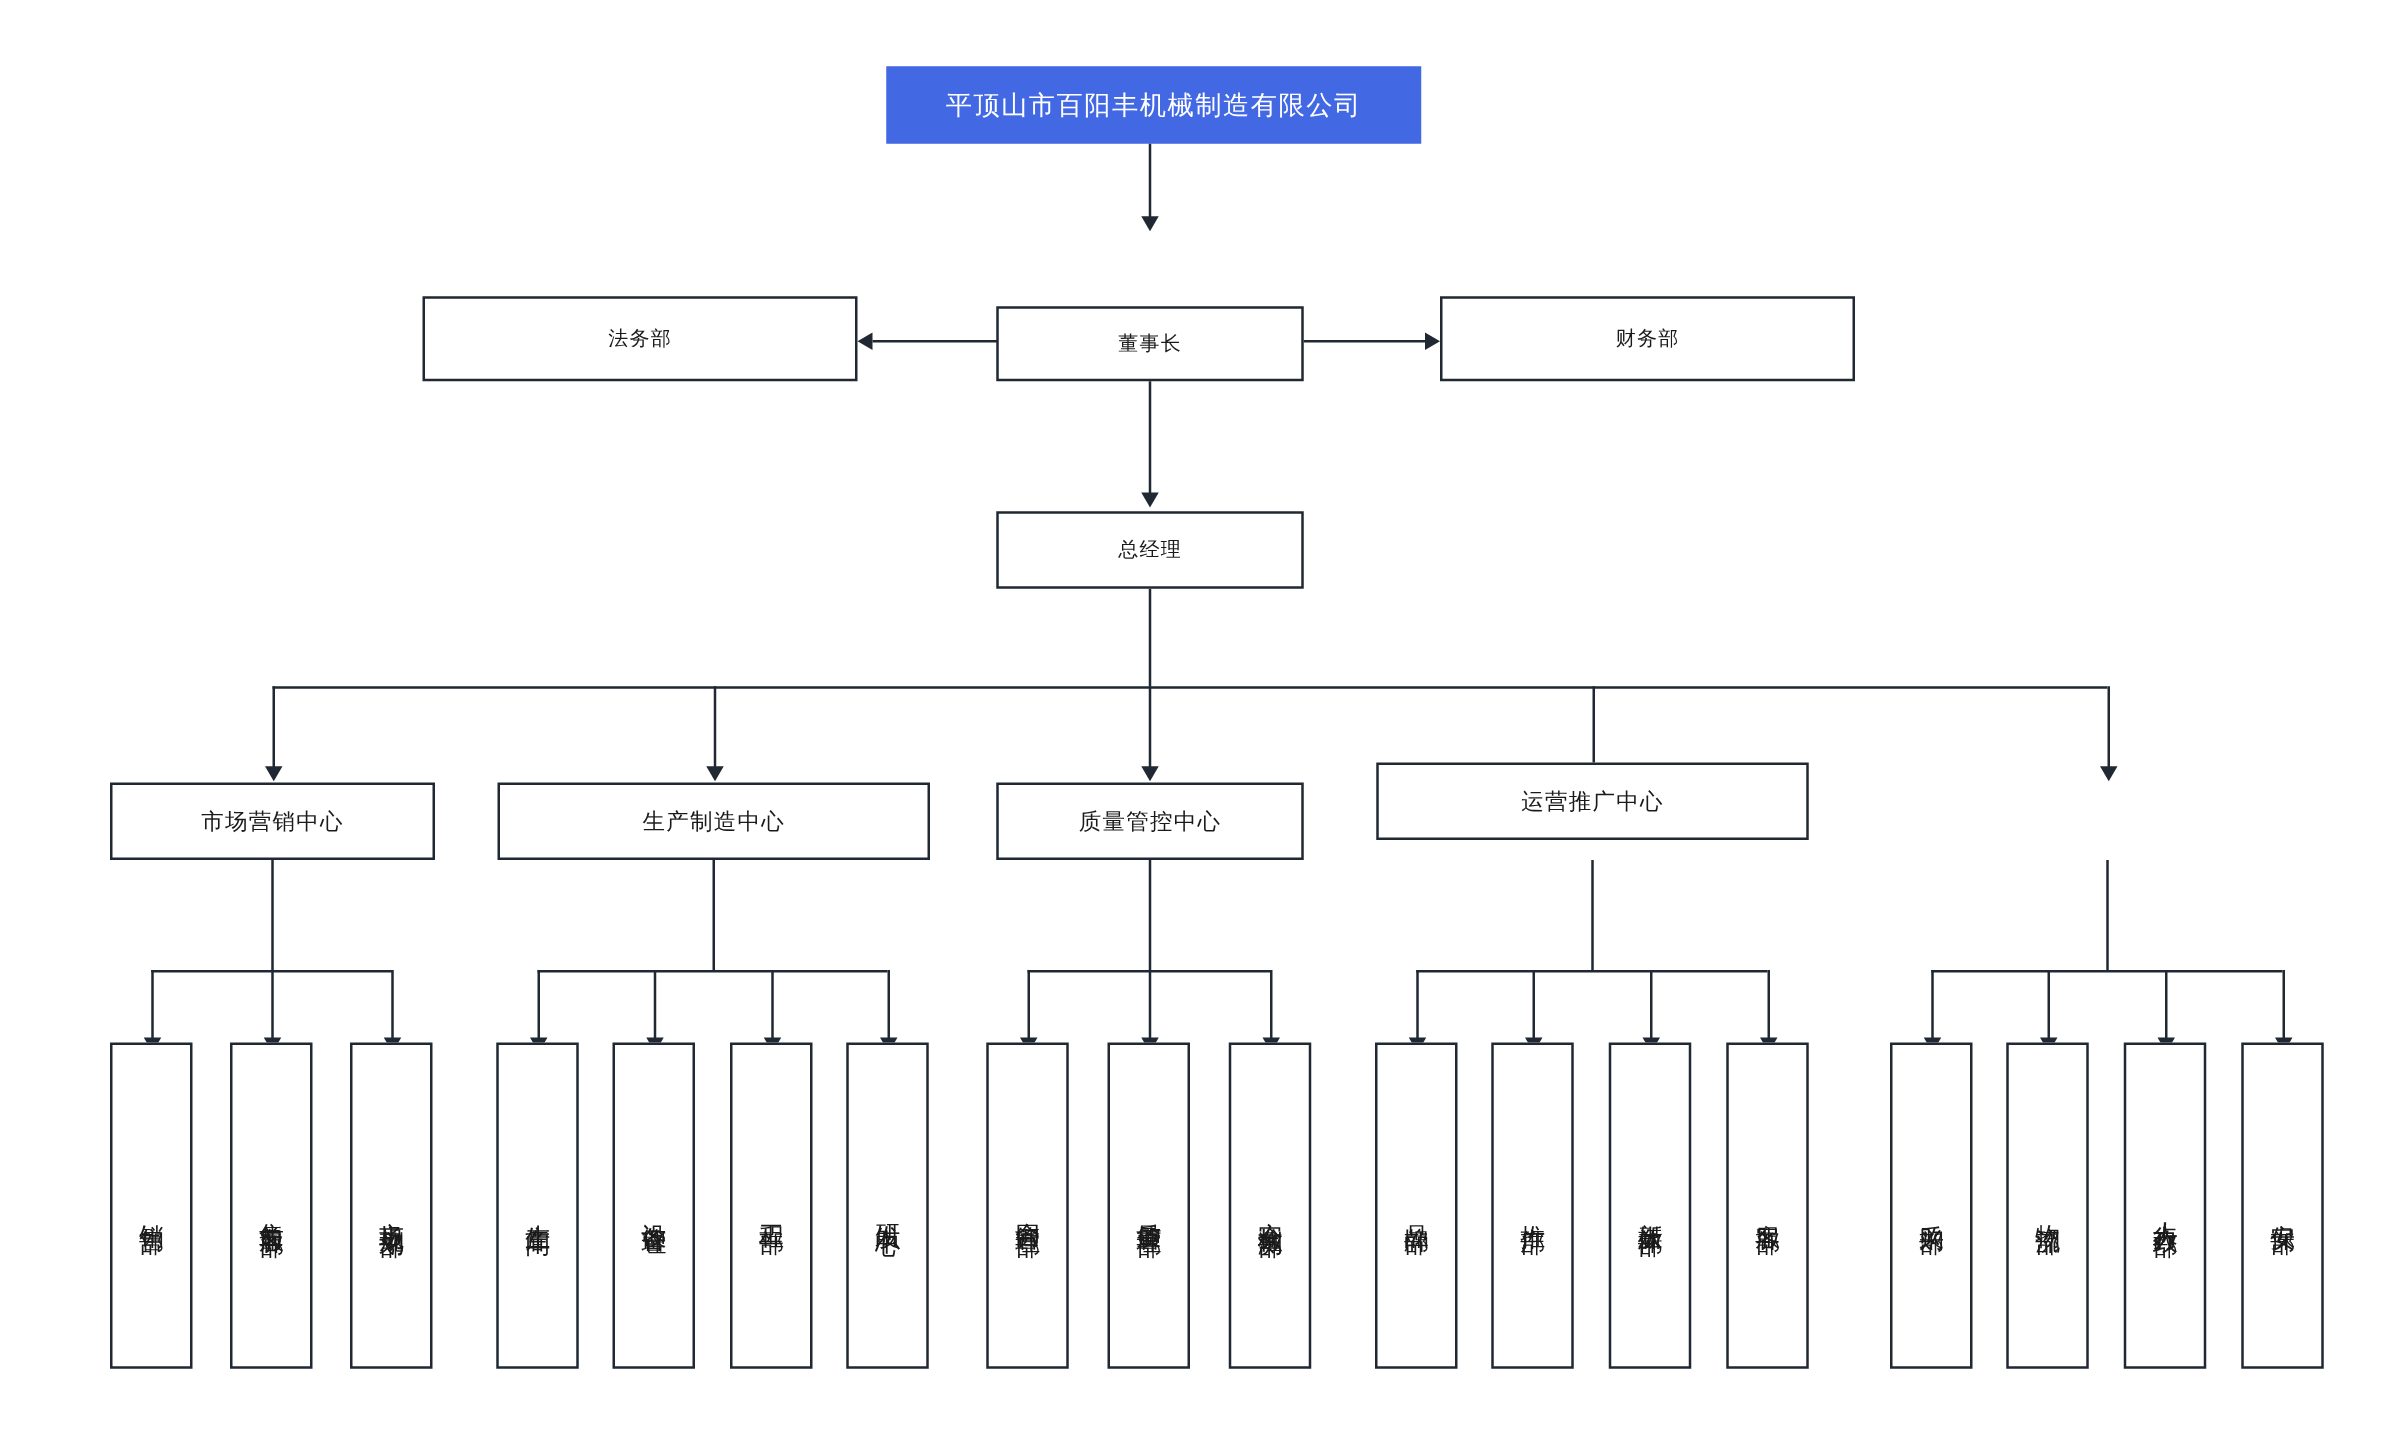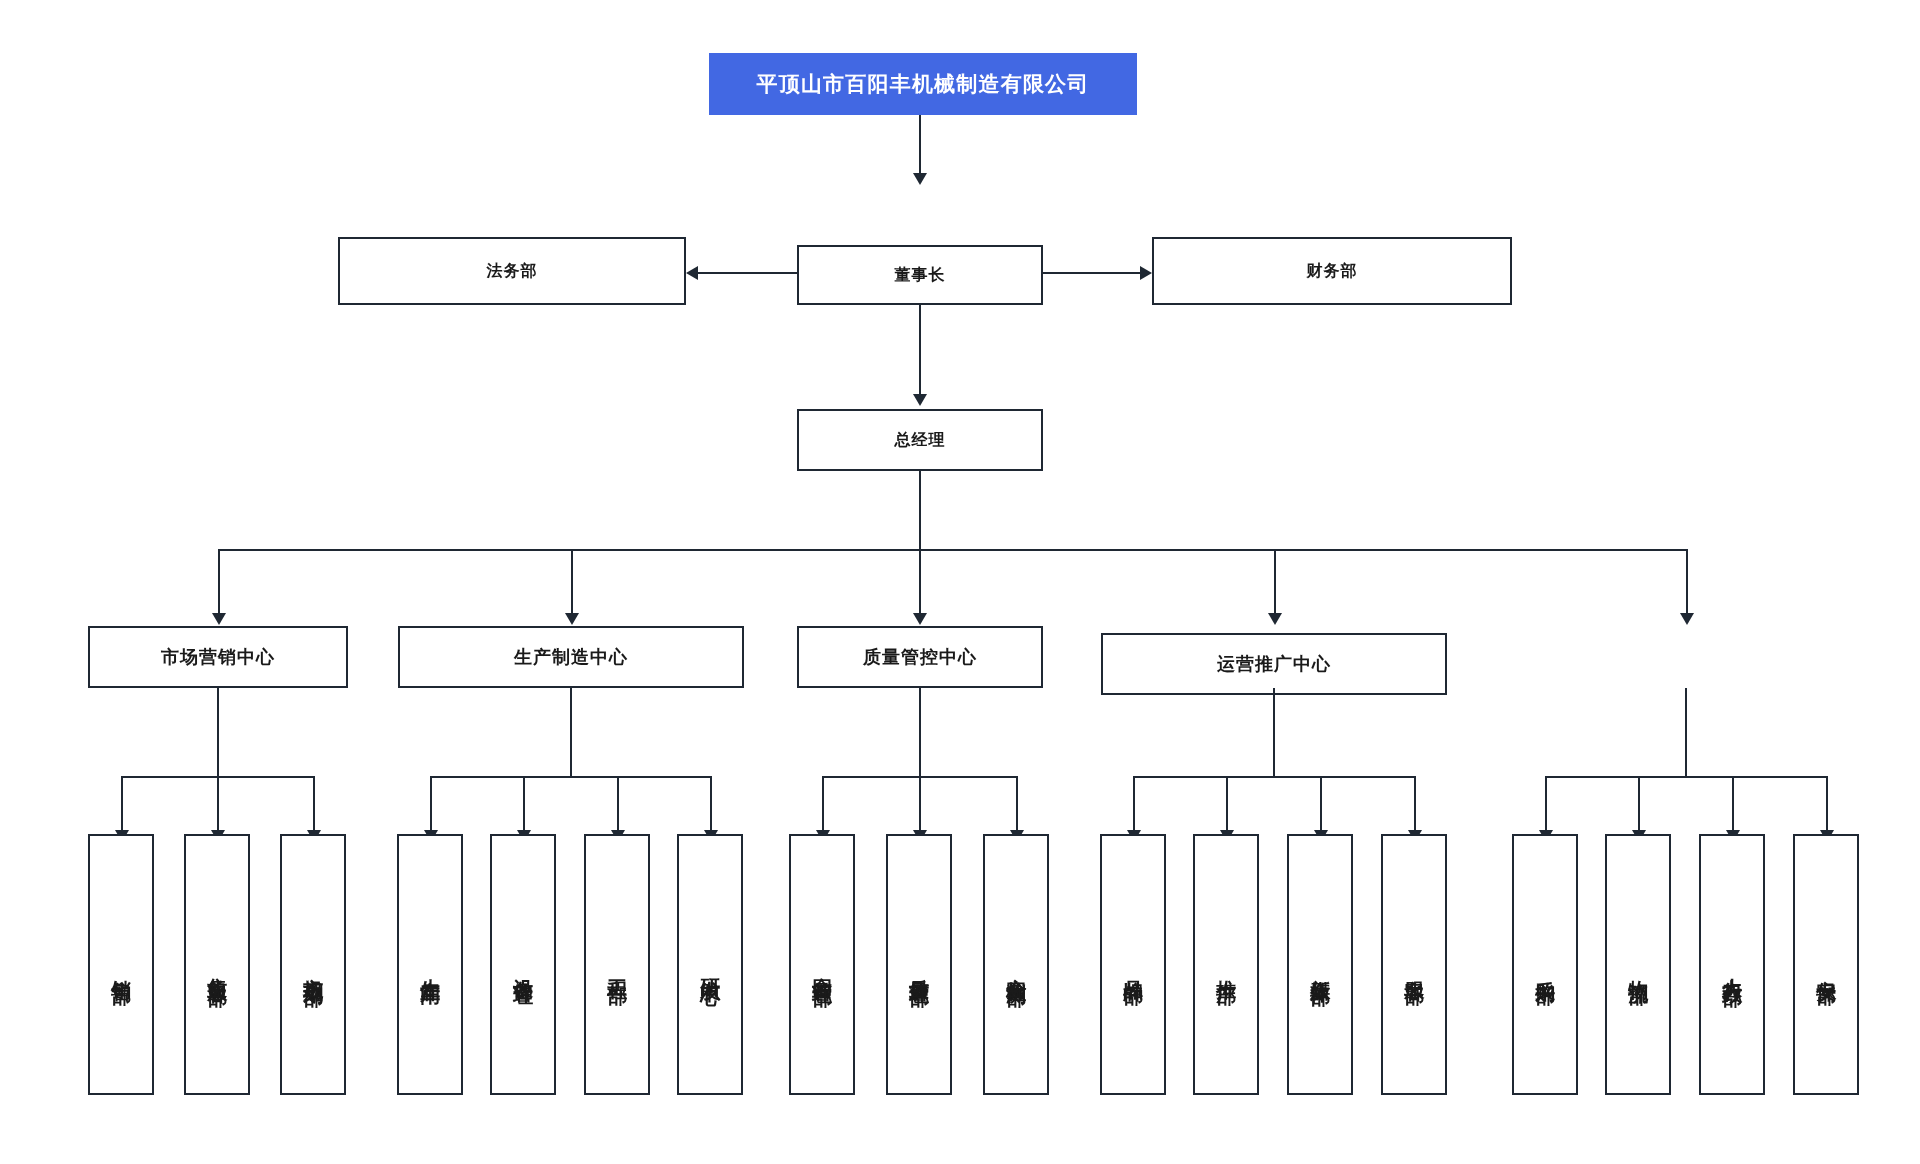--- a/index.html
+++ b/index.html
@@ -21,21 +21,21 @@
   
   .node {
     position: absolute;
     box-sizing: border-box;
     border: 2px solid #1f2833;
     background: #ffffff;
     display: flex;
     align-items: center;
     justify-content: center;
     color: #1a1a1a;
-    font-weight: bold;
+    font-weight: normal;
     letter-spacing: 1px;
   }
   .node.root {
     background: #4268e3;
     border: none;
     color: #ffffff;
     font-size: 21px;
     letter-spacing: 1.2px;
   }
   .node.level2,
@@ -101,21 +101,21 @@
   <div class="arrow down" style="left:913px; top:173px;"></div>
 
   <div class="node level2" style="left:797px; top:245px; width:246px; height:60px;">
     <span>董事长</span>
   </div>
 
   <div class="node level2" style="left:338px; top:237px; width:348px; height:68px;">
     <span>法务部</span>
   </div>
 
-  <div class="node level2" style="left:1152px; top:237px; width:360px; height:68px;">
+  <div class="node level2" style="left:1152px; top:237px; width:332px; height:68px;">
     <span>财务部</span>
   </div>
 
   <div class="edge h" style="left:698px; top:272px; width:100px;"></div>
   <div class="arrow left" style="left:686px; top:266px;"></div>
 
   <div class="edge h" style="left:1043px; top:272px; width:97px;"></div>
   <div class="arrow right" style="left:1140px; top:266px;"></div>
 
   <div class="edge v" style="left:919px; top:305px; width:2px; height:93px;"></div>
@@ -146,21 +146,21 @@
 
   <div class="node center" style="left:88px; top:626px; width:260px; height:62px;">
     <span>市场营销中心</span>
   </div>
   <div class="node center" style="left:398px; top:626px; width:346px; height:62px;">
     <span>生产制造中心</span>
   </div>
   <div class="node center" style="left:797px; top:626px; width:246px; height:62px;">
     <span>质量管控中心</span>
   </div>
-  <div class="node center" style="left:1101px; top:633px; width:346px; height:62px;">
+  <div class="node center" style="left:1101px; top:610px; width:346px; height:62px;">
     <span>运营推广中心</span>
   </div>
 
   <div class="edge v" style="left:217px; top:688px; height:88px;"></div>
   <div class="edge h" style="left:121px; top:776px; width:193px;"></div>
   <div class="edge v" style="left:121px; top:776px; height:57px;"></div>
   <div class="arrow down" style="left:115px; top:830px;"></div>
   <div class="edge v" style="left:217px; top:776px; height:57px;"></div>
   <div class="arrow down" style="left:211px; top:830px;"></div>
   <div class="edge v" style="left:313px; top:776px; height:57px;"></div>

